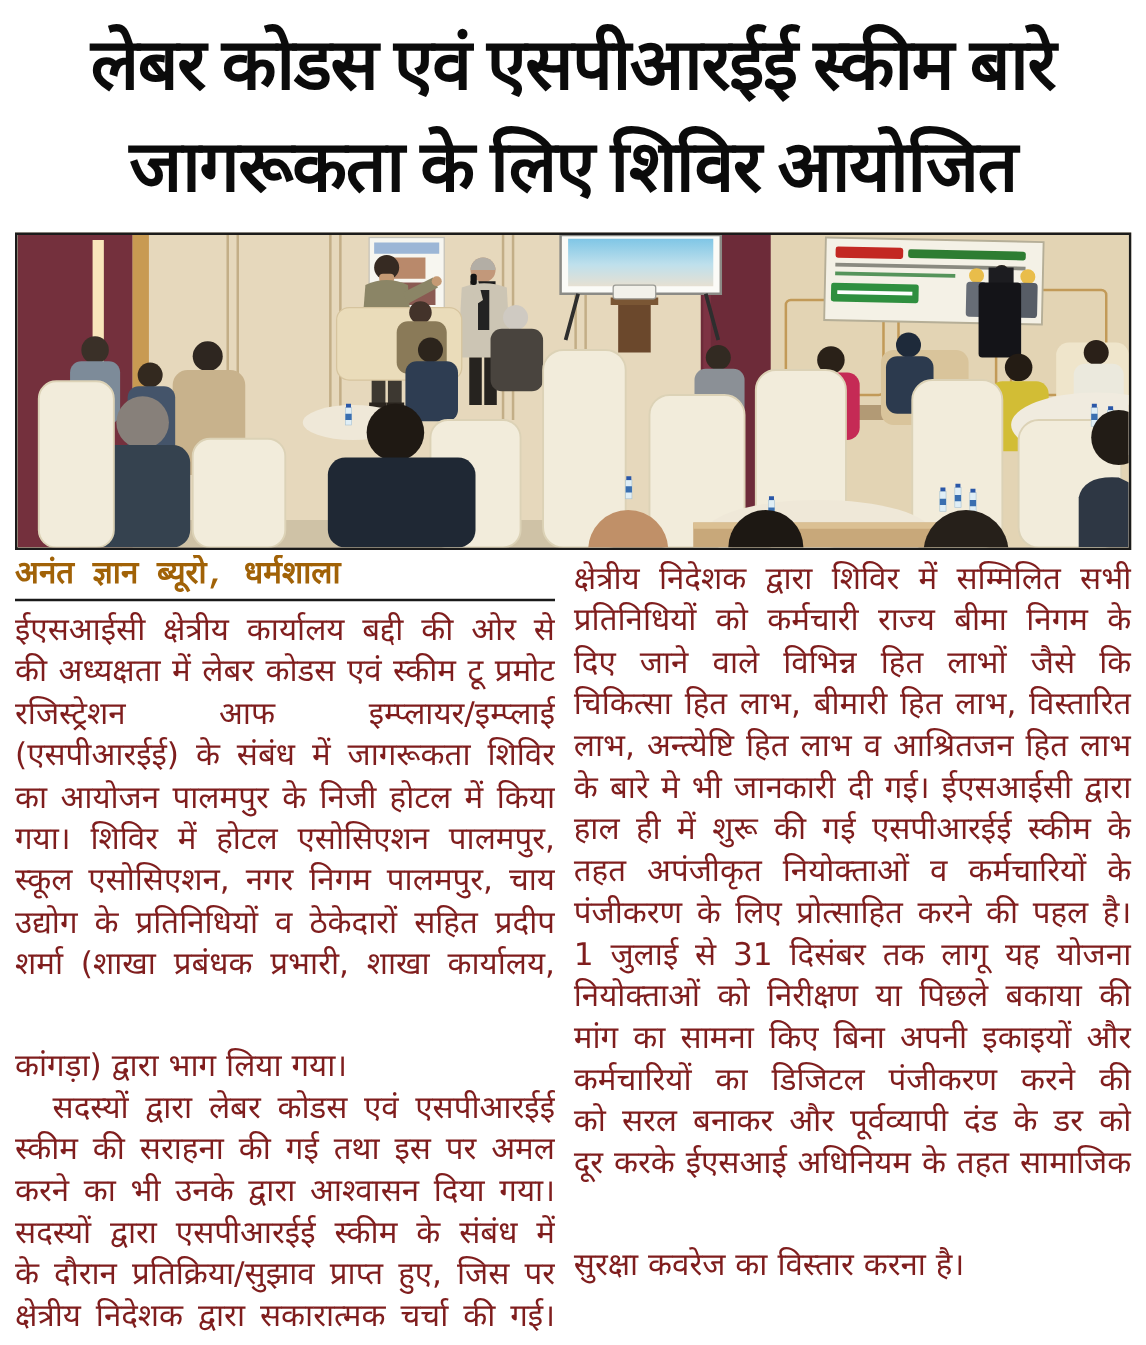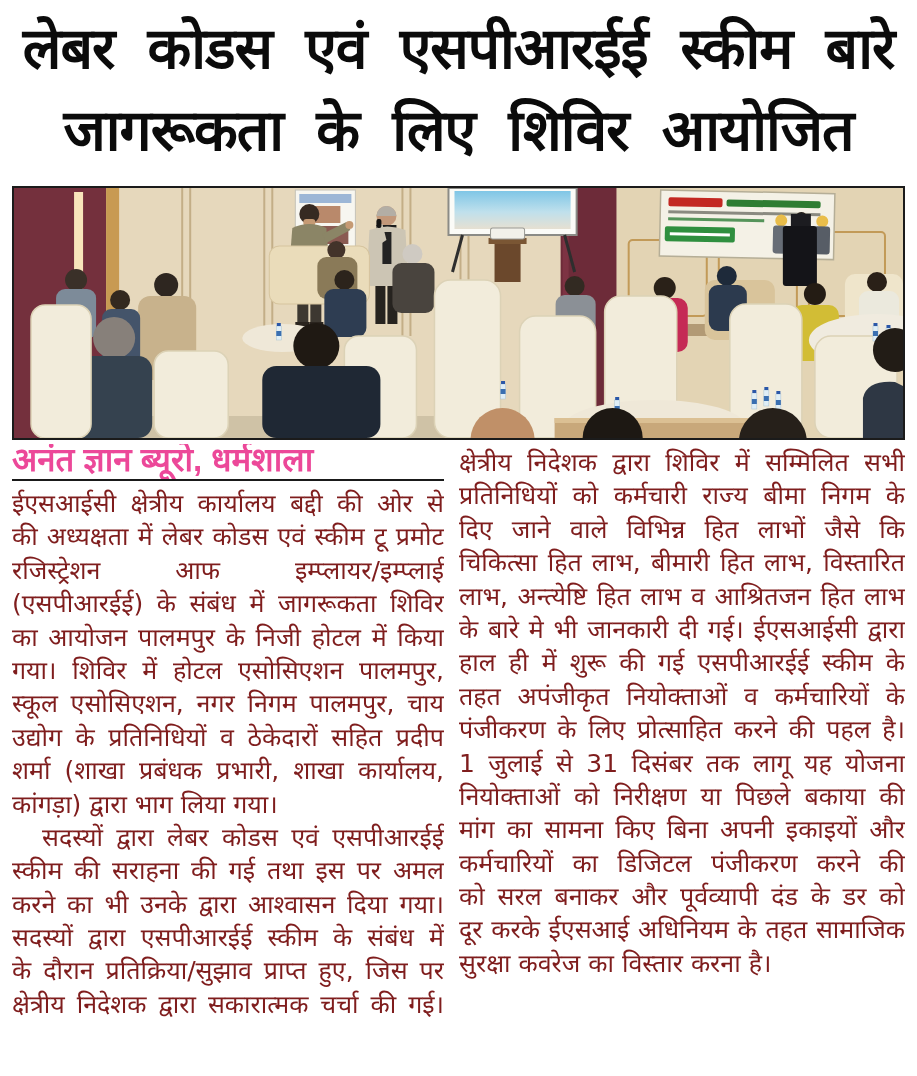--- a/index.html
+++ b/index.html
@@ -9,21 +9,21 @@
     background:#ffffff;
     overflow:hidden;
     font-family:"Liberation Serif","DejaVu Serif",serif;
     color:#111;
   }
   
   .headline{
     margin:0;
     padding:12px 14px 8px;
     text-align:center;
-    font-family:Liberation Mono, monospace;
+    font-family:Liberation Serif, serif;
     font-weight:700;
     font-size:57px;
     line-height:82px;
     color:#0b0b0b;
     letter-spacing:-1px;
   }
   .headline .hl{display:block;white-space:nowrap;}
   
   .photo{
     margin:2px 12px 0;
@@ -36,45 +36,45 @@
   
   .content{
     display:flex;
     gap:15px;
     padding:4px 12px 0;
     align-items:flex-start;
   }
   .col-left{width:432px;flex:0 0 432px;}
   .col-right{flex:1;min-width:0;padding-top:2px;}
   .byline{
-    font-family:Liberation Sans, sans-serif;
+    font-family:Liberation Mono, monospace;
     font-weight:700;
-    font-size:33px;
+    font-size:25px;
     line-height:28px;
     padding:2px 0 5px;
     border-bottom:2.5px solid #1a1a1a;
     margin-bottom:6px;
-    color:#ec4899;
+    color:#a16207;
     white-space:nowrap;
     overflow:hidden;
   }
   .bodytext{display:block;}
   .bodyline{
     font-family:"DejaVu Sans","Liberation Sans",sans-serif;
     font-size:25px;
     height:33.4px;
     line-height:33.4px;
     color:#7f1d1d;
     text-align:justify;
     text-align-last:justify;
     text-justify:inter-word;
     overflow:hidden;
     white-space:normal;
   }
-  .bodyline.plain{text-align-last:left;}
+  .bodyline.plain{text-align-last:left;margin-top:48px;}
   .bodyline.indent{text-indent:30px;}
 </style>
 </head>
 <body>
 
 <div class="page">
 
   <h1 class="headline">
     <span class="hl">लेबर कोडस एवं एसपीआरईई स्कीम बारे</span>
     <span class="hl">जागरूकता के लिए शिविर आयोजित</span>

